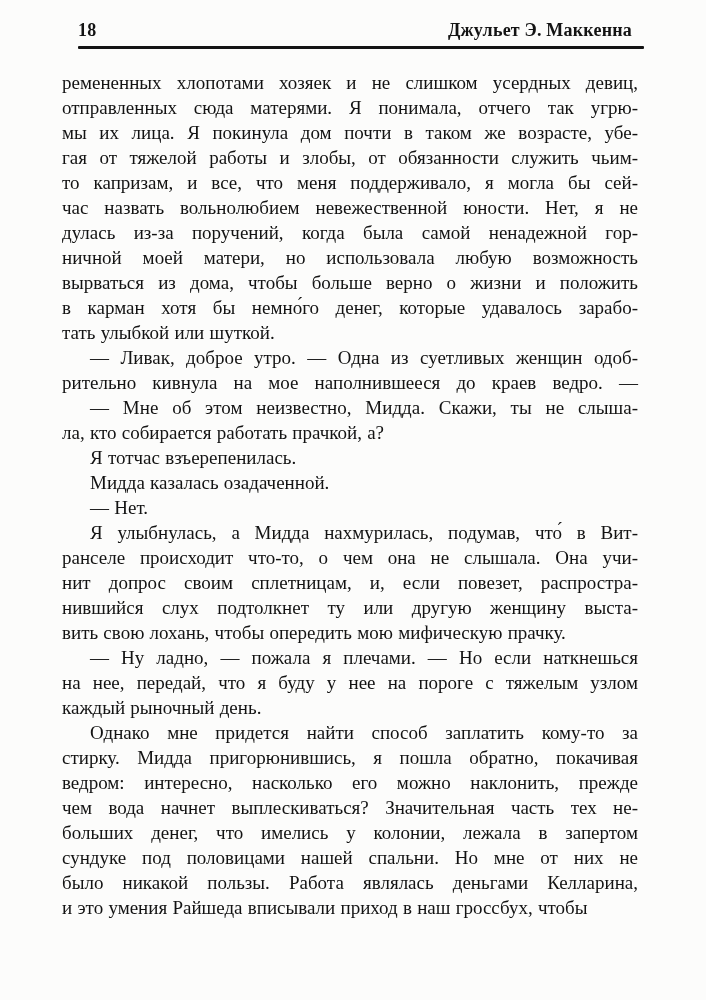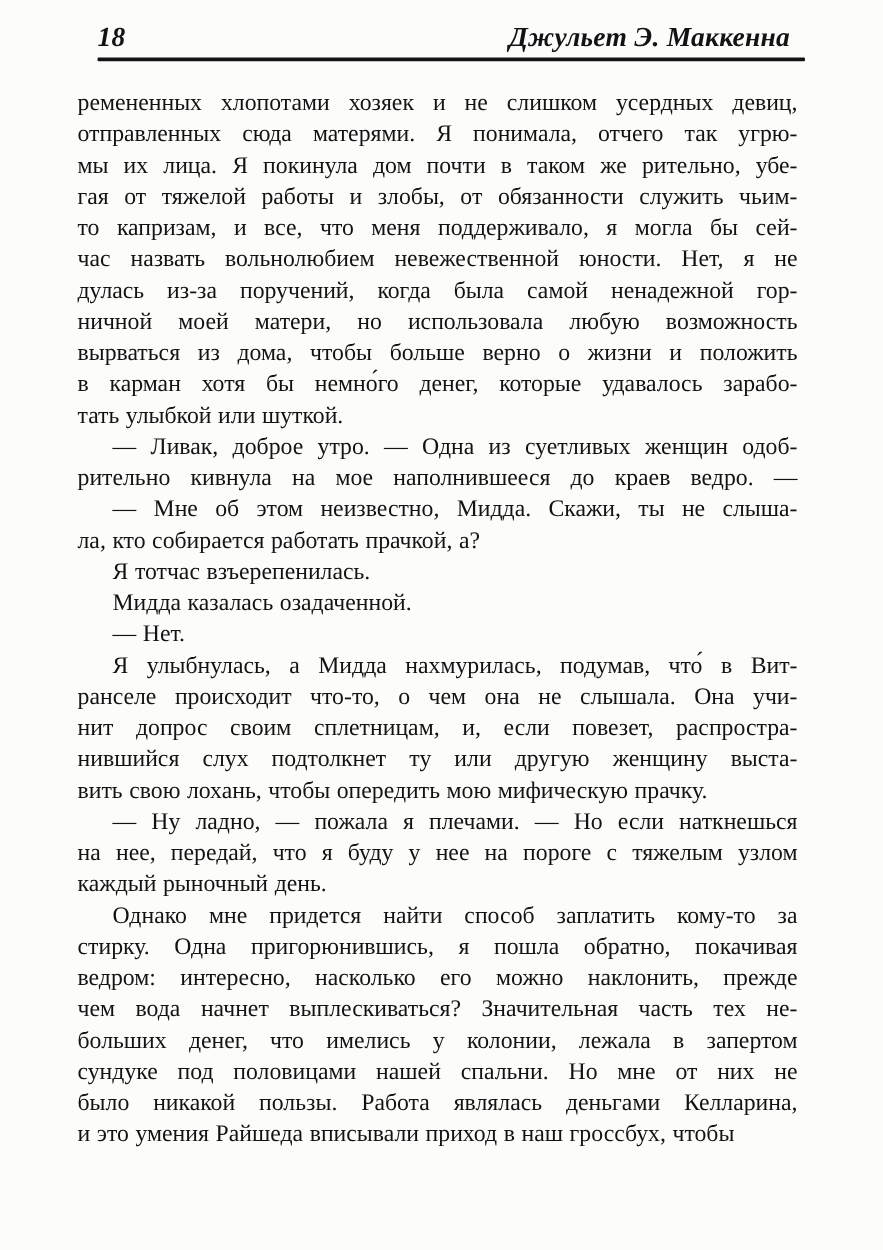--- a/index.html
+++ b/index.html
@@ -13,21 +13,21 @@
     font-family:"Liberation Serif","DejaVu Serif",serif;
   }
   .page{
     position:relative;width:706px;height:1000px;
     background:var(--paper);color:var(--ink);
   }
   
   .page-header{
     position:absolute;left:78px;top:16px;width:554px;
     display:flex;justify-content:space-between;align-items:baseline;
-    font-style:italic;font-weight:700;font-size:22px;line-height:28px;
+    font-weight:700;font-size:18px;line-height:28px;
     letter-spacing:.2px;
     text-align:right;
   }
   .header-rule{
     position:absolute;left:78px;top:46px;width:566px;height:2.5px;
     background:var(--ink);border-radius:1px;
   }
   
   .text-block{
     position:absolute;left:62px;top:70px;width:576px;
@@ -55,21 +55,21 @@
     <span class="page-number">18</span>
     <span class="running-title">Джульет Э. Маккенна</span>
   </header>
 
   <div class="header-rule"></div>
 
   <main class="text-block">
       <div class="paragraph">
         <div class="line">ремененных хлопотами хозяек и не слишком усердных девиц,</div>
         <div class="line">отправленных сюда матерями. Я понимала, отчего так угрю-</div>
-        <div class="line">мы их лица. Я покинула дом почти в таком же рительно, убе-</div>
+        <div class="line">мы их лица. Я покинула дом почти в таком же возрасте, убе-</div>
         <div class="line">гая от тяжелой работы и злобы, от обязанности служить чьим-</div>
         <div class="line">то капризам, и все, что меня поддерживало, я могла бы сей-</div>
         <div class="line">час назвать вольнолюбием невежественной юности. Нет, я не</div>
         <div class="line">дулась из-за поручений, когда была самой ненадежной гор-</div>
         <div class="line">ничной моей матери, но использовала любую возможность</div>
         <div class="line">вырваться из дома, чтобы больше верно о жизни и положить</div>
         <div class="line">в карман хотя бы немно́го денег, которые удавалось зарабо-</div>
         <div class="line para-end">тать улыбкой или шуткой.</div>
       </div>
       <div class="paragraph">
@@ -96,21 +96,21 @@
         <div class="line">нившийся слух подтолкнет ту или другую женщину выста-</div>
         <div class="line para-end">вить свою лохань, чтобы опередить мою мифическую прачку.</div>
       </div>
       <div class="paragraph">
         <div class="line indent">— Ну ладно, — пожала я плечами. — Но если наткнешься</div>
         <div class="line">на нее, передай, что я буду у нее на пороге с тяжелым узлом</div>
         <div class="line para-end">каждый рыночный день.</div>
       </div>
       <div class="paragraph">
         <div class="line indent">Однако мне придется найти способ заплатить кому-то за</div>
-        <div class="line">стирку. Одна пригорюнившись, я пошла обратно, покачивая</div>
+        <div class="line">стирку. Мидда пригорюнившись, я пошла обратно, покачивая</div>
         <div class="line">ведром: интересно, насколько его можно наклонить, прежде</div>
         <div class="line">чем вода начнет выплескиваться? Значительная часть тех не-</div>
         <div class="line">больших денег, что имелись у колонии, лежала в запертом</div>
         <div class="line">сундуке под половицами нашей спальни. Но мне от них не</div>
         <div class="line">было никакой пользы. Работа являлась деньгами Келларина,</div>
         <div class="line para-end">и это умения Райшеда вписывали приход в наш гроссбух, чтобы</div>
       </div>
     </main>
 
 </div>

